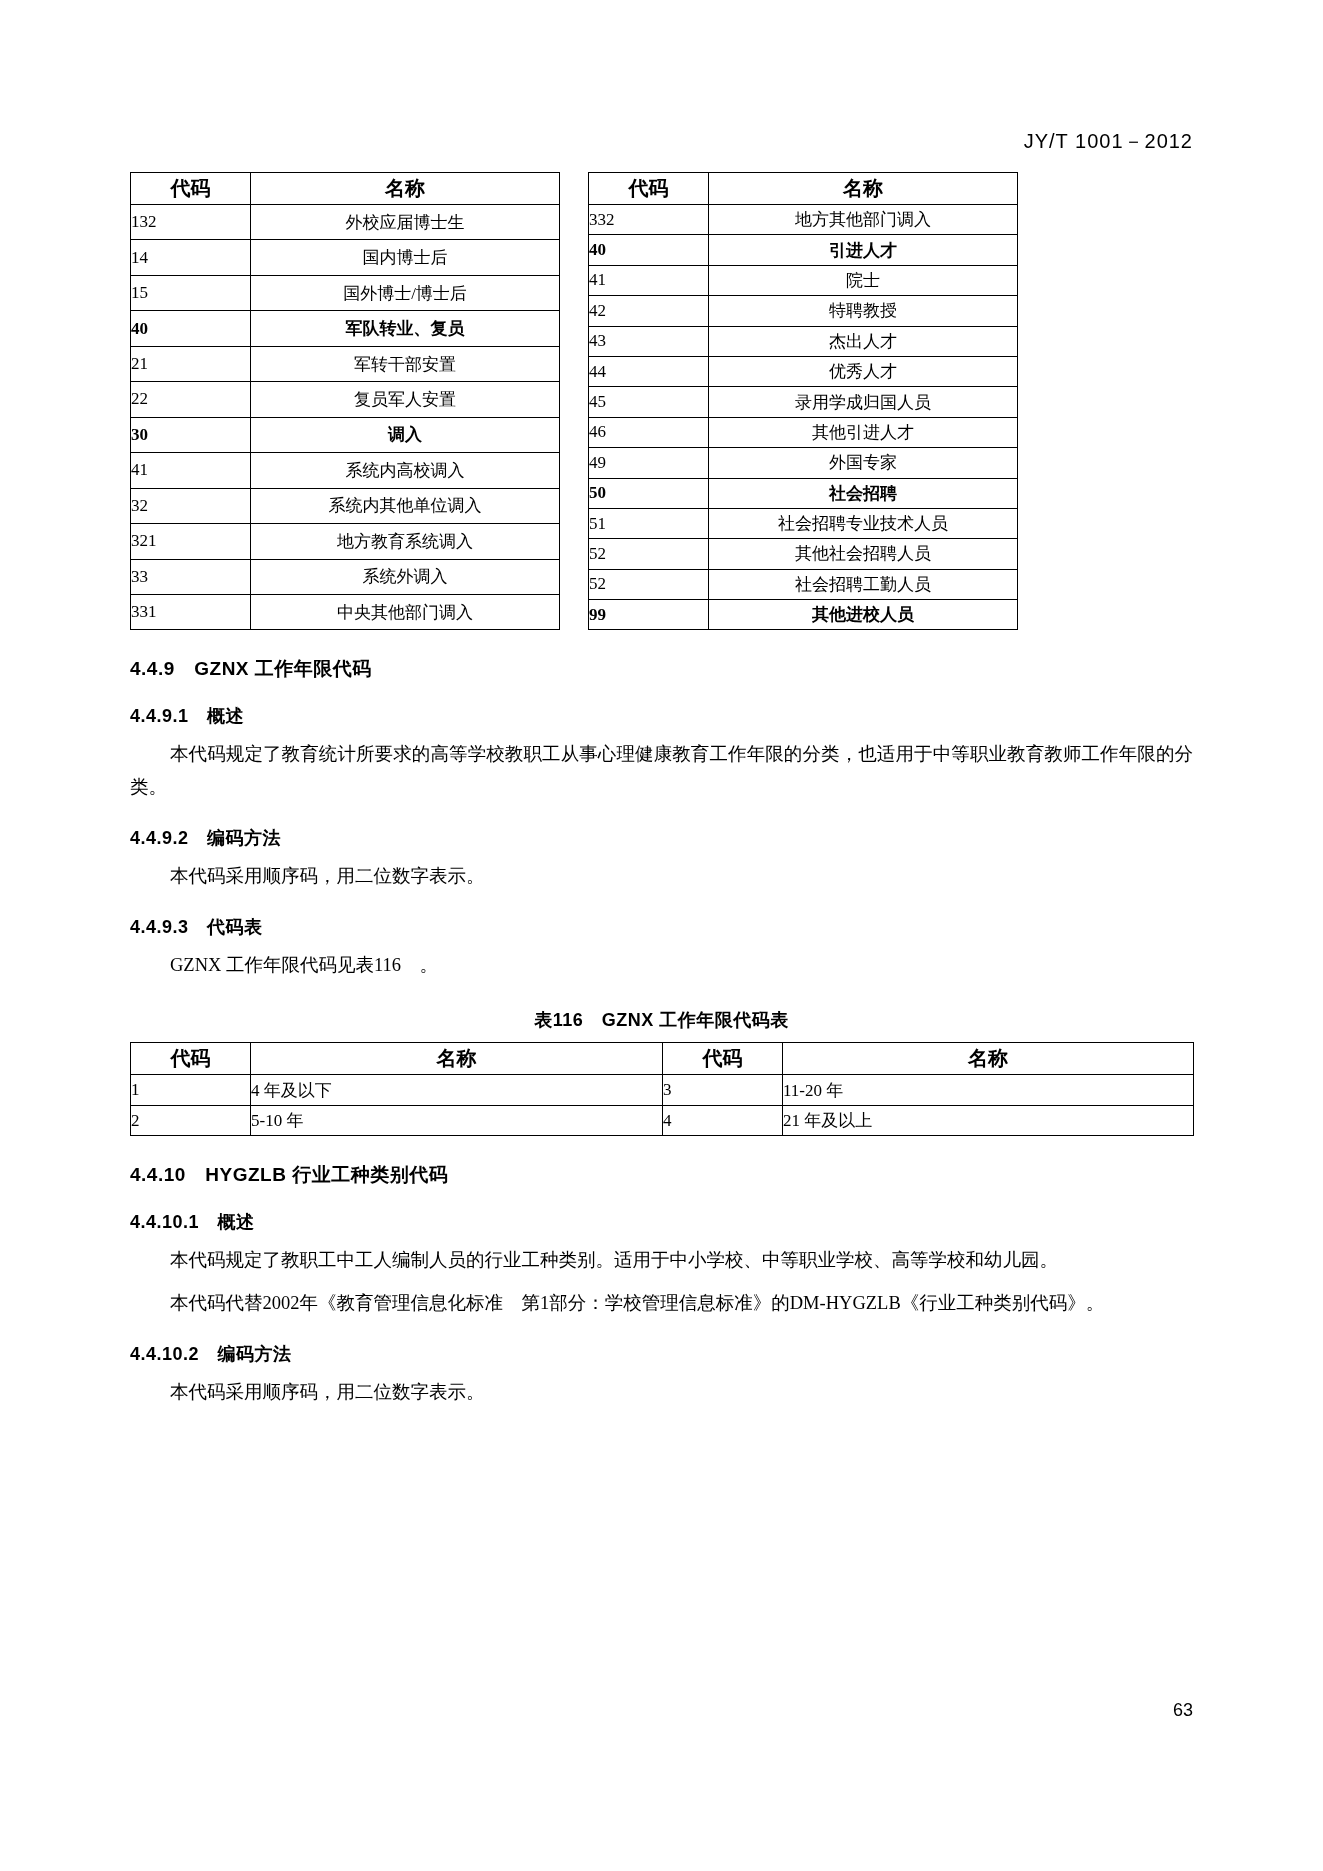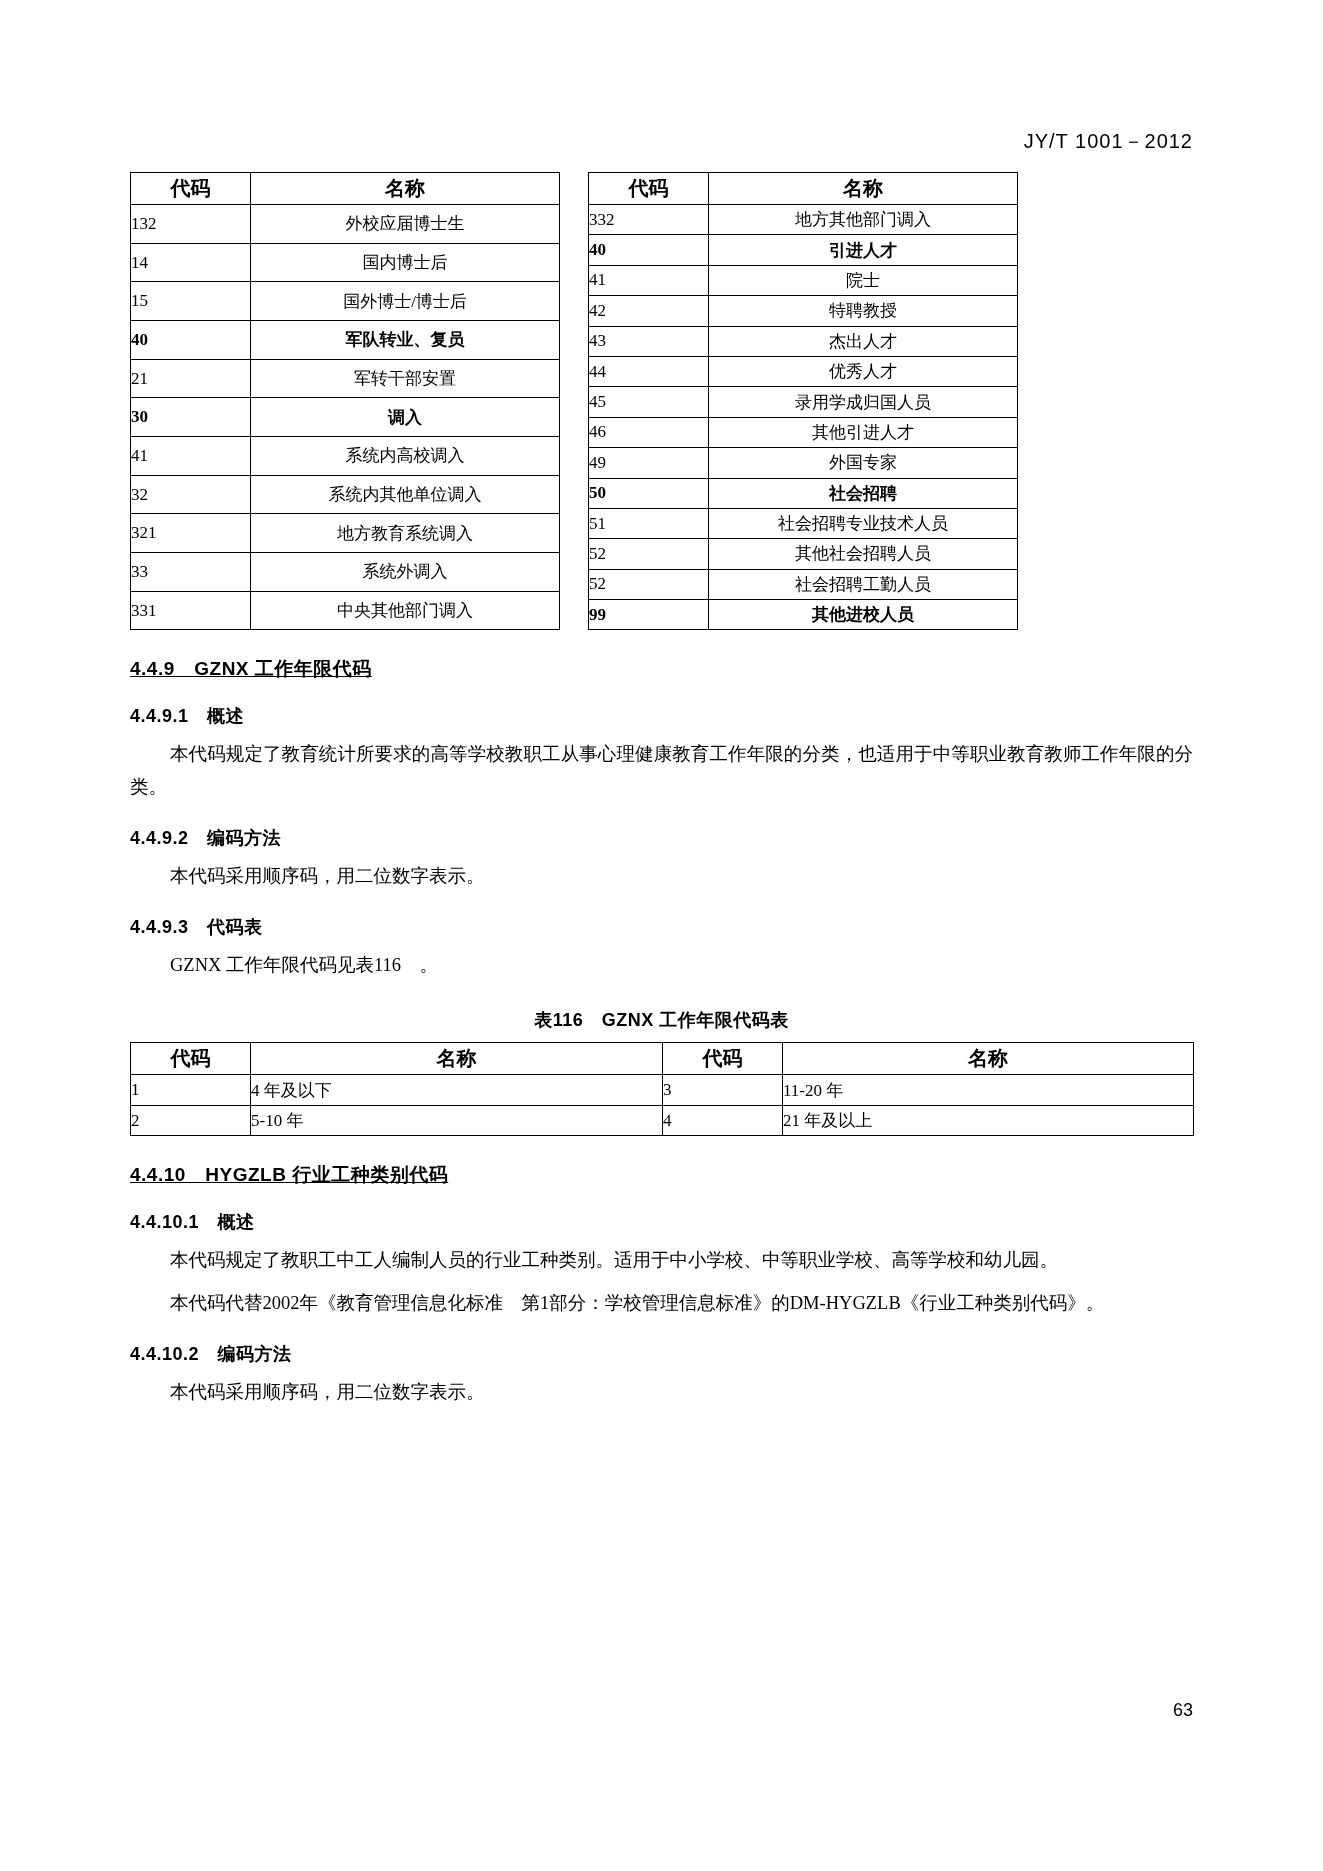--- a/index.html
+++ b/index.html
@@ -76,21 +76,20 @@
   .tbl-left col.c1, .tbl-right col.c1 { width: 120px; }
 
   
   h3.sec {
     font-family: "Liberation Sans", sans-serif;
     font-size: 19px;
     font-weight: bold;
     margin: 26px 0 0 0;
     padding: 0;
     letter-spacing: 0.5px;
-    text-decoration: underline;
   }
   h4.sub {
     font-family: "Liberation Sans", sans-serif;
     font-size: 18px;
     font-weight: bold;
     margin: 22px 0 0 0;
     padding: 0;
     letter-spacing: 0.5px;
   }
   p.para {
@@ -162,20 +161,24 @@
               <td class="code">15</td>
               <td class="name">国外博士/博士后</td>
             </tr>
             <tr>
               <td class="code bold">40</td>
               <td class="name bold">军队转业、复员</td>
             </tr>
             <tr>
               <td class="code">21</td>
               <td class="name">军转干部安置</td>
+            </tr>
+            <tr>
+              <td class="code">22</td>
+              <td class="name">复员军人安置</td>
             </tr>
             <tr>
               <td class="code bold">30</td>
               <td class="name bold">调入</td>
             </tr>
             <tr>
               <td class="code">41</td>
               <td class="name">系统内高校调入</td>
             </tr>
             <tr>

